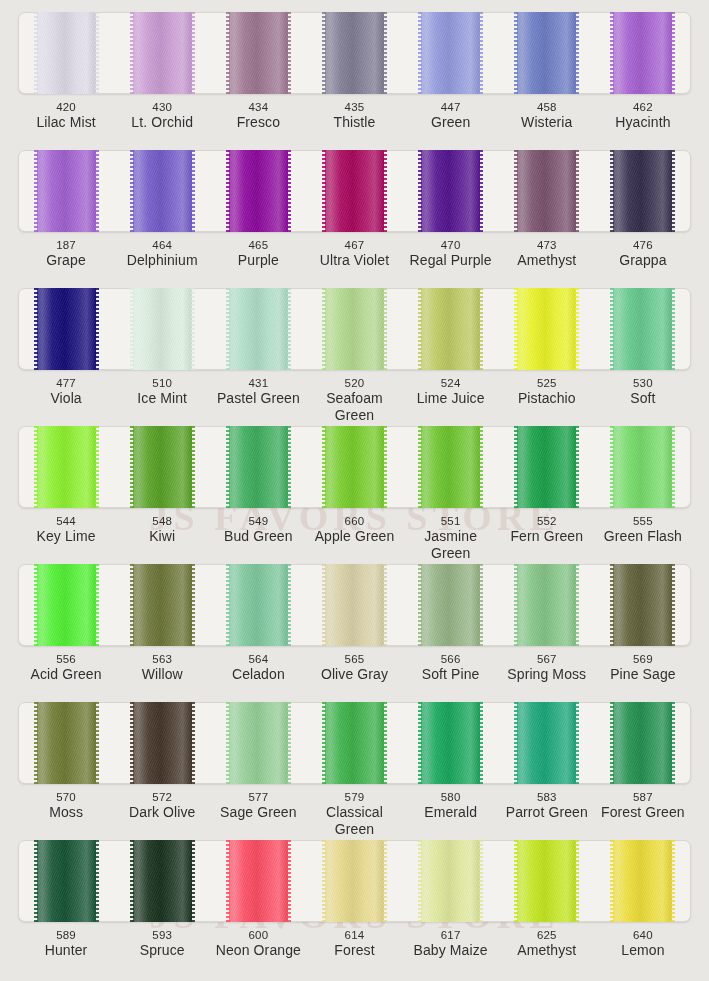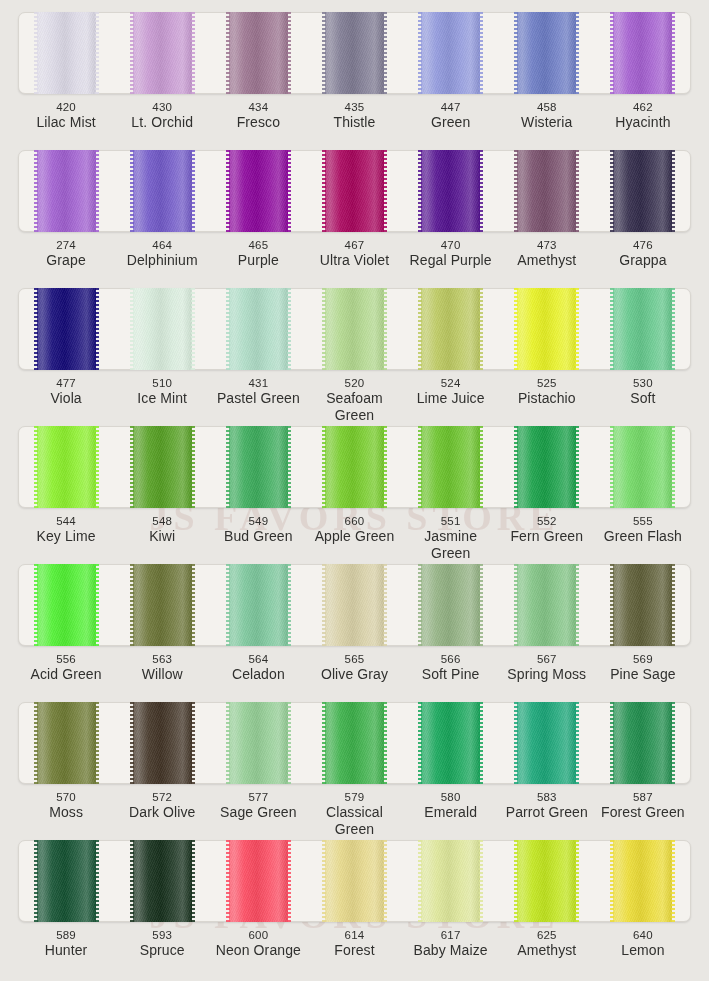--- a/index.html
+++ b/index.html
@@ -338,21 +338,21 @@
             <div class="band" style="background: rgb(50, 43, 74);"></div>
             <div class="sheen"></div>
             <div class="weave"></div>
             <div class="picot picot-l"></div>
             <div class="picot picot-r"></div>
           </div>
         </div>
       </div>
       <div class="labels">
         <div class="label-cell">
-          <span class="label-code">274</span>
+          <span class="label-code">187</span>
           <span class="label-name">Grape</span>
         </div>
         <div class="label-cell">
           <span class="label-code">464</span>
           <span class="label-name">Delphinium</span>
         </div>
         <div class="label-cell">
           <span class="label-code">465</span>
           <span class="label-name">Purple</span>
         </div>

